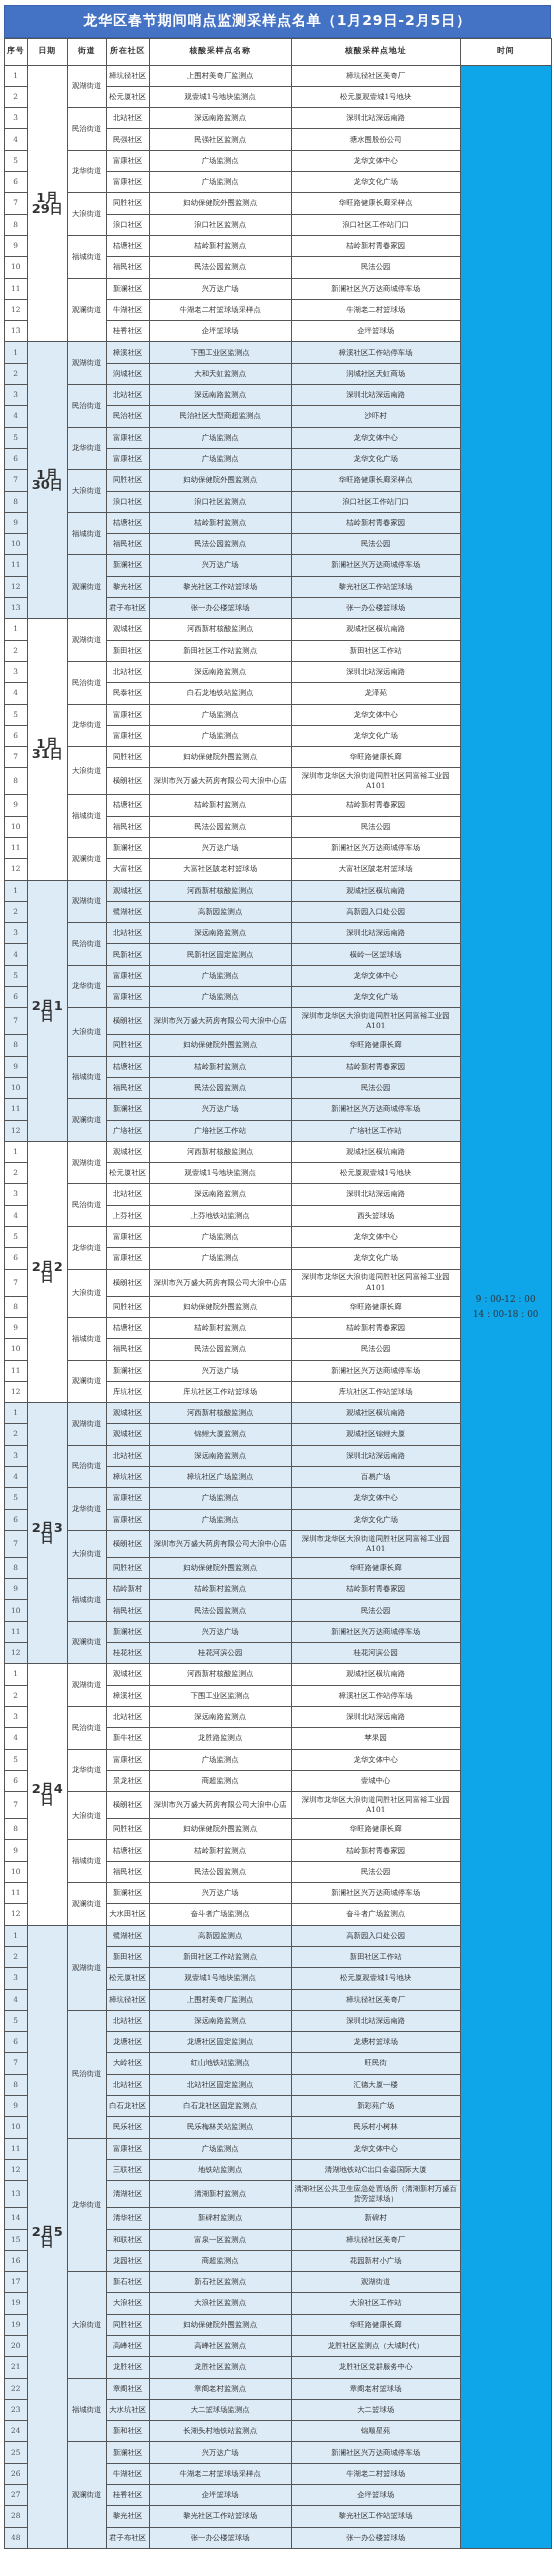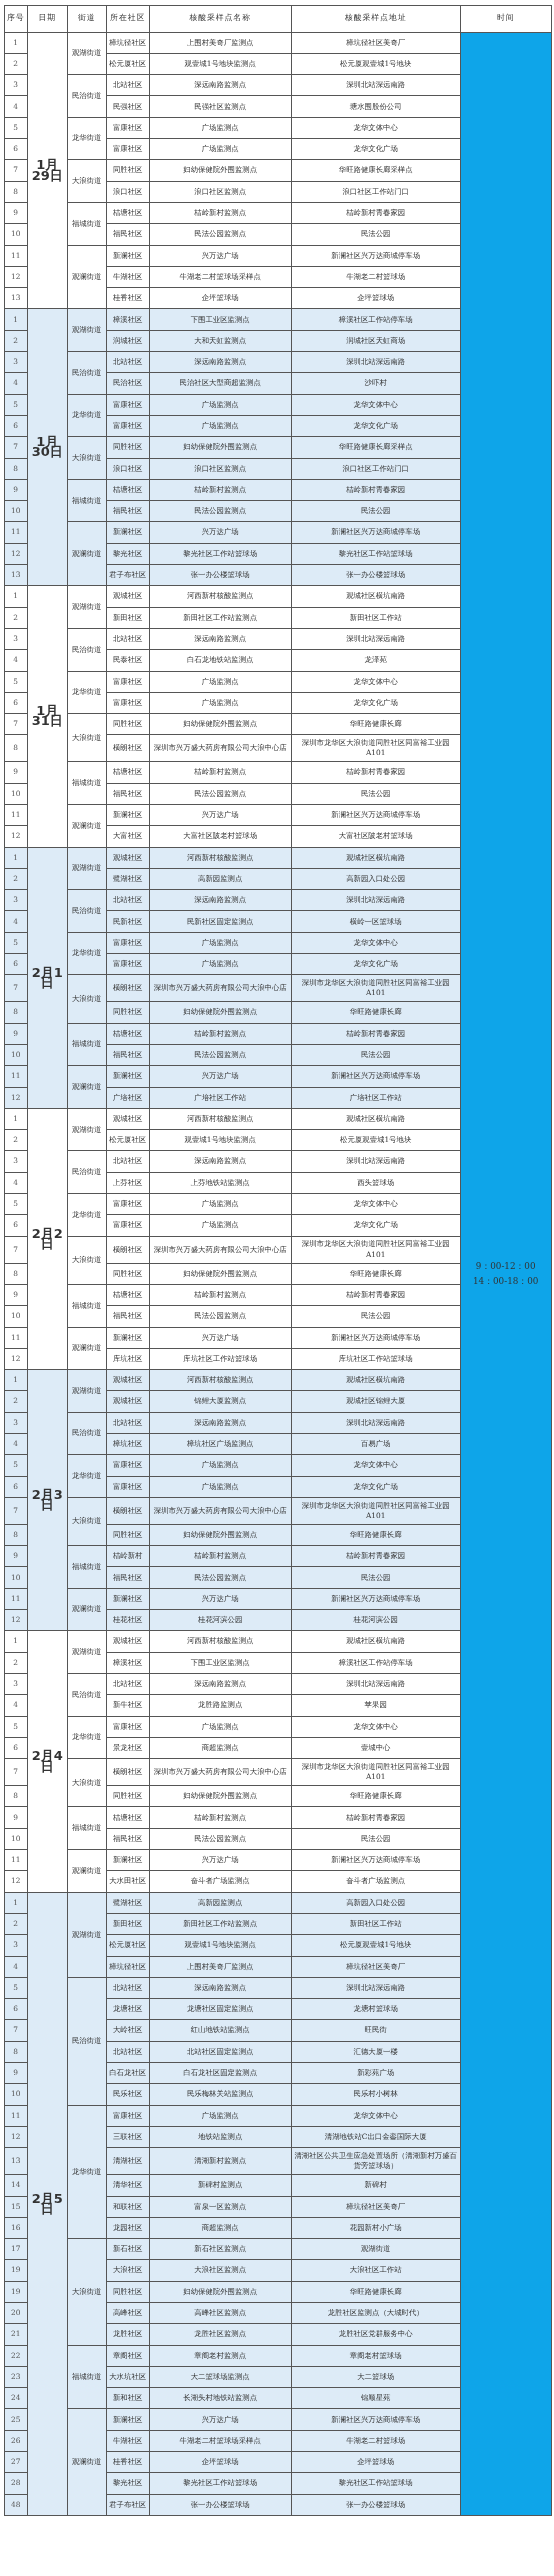--- a/index.html
+++ b/index.html
@@ -3,32 +3,33 @@
 <meta charset="utf-8">
 <style>
   html, body { margin:0; padding:0; background:#ffffff; }
   body { width:554px; height:2576px; overflow:hidden; font-family:"DejaVu Serif","Liberation Serif",serif; color:#333; }
   .sheet { position:absolute; left:3.7px; top:4.6px; width:547px; }
   .title { height:33px; background:#4472C4; color:#ffffff; font-family:"DejaVu Sans","Liberation Sans",sans-serif; font-weight:bold; font-size:14px; display:flex; align-items:center; justify-content:center; letter-spacing:0.9px; border:0.9px solid #3b62a8; box-sizing:border-box; }
   table { border-collapse:collapse; width:547px; table-layout:fixed; font-size:7.4px; }
   col.c-seq { width:23px; } col.c-date { width:40px; } col.c-st { width:39px; } col.c-comm { width:43px; }
   col.c-name { width:142px; } col.c-addr { width:169px; } col.c-time { width:91px; }
   th, td { border:0.9px solid #555; text-align:center; vertical-align:middle; padding:0 1.8px; line-height:10.2px; overflow:hidden; }
-  th { height:26px; font-weight:normal; font-size:7.9px; background:#fff; letter-spacing:0.9px; }
+  th { height:26px; font-weight:bold; font-size:7.9px; background:#fff; letter-spacing:0.9px; }
   td { height:20.3px; }
   tr.tall td { height:26px; }
   tr.band td.b { background:#DDEBF7; }
   td.date { font-weight:bold; font-size:13px; font-family:"DejaVu Sans","Liberation Sans",sans-serif; }
   td.time { font-size:8.8px; line-height:15px; background:#0ea5e9; }
   td.seq { color:#555; }
 </style>
 </head>
 <body>
 
 <div class="sheet">
+  <div class="title">龙华区春节期间哨点监测采样点名单（1月29日-2月5日）</div>
   <table>
     <colgroup>
         <col class="c-seq">
         <col class="c-date">
         <col class="c-st">
         <col class="c-comm">
         <col class="c-name">
         <col class="c-addr">
         <col class="c-time">
       </colgroup>

